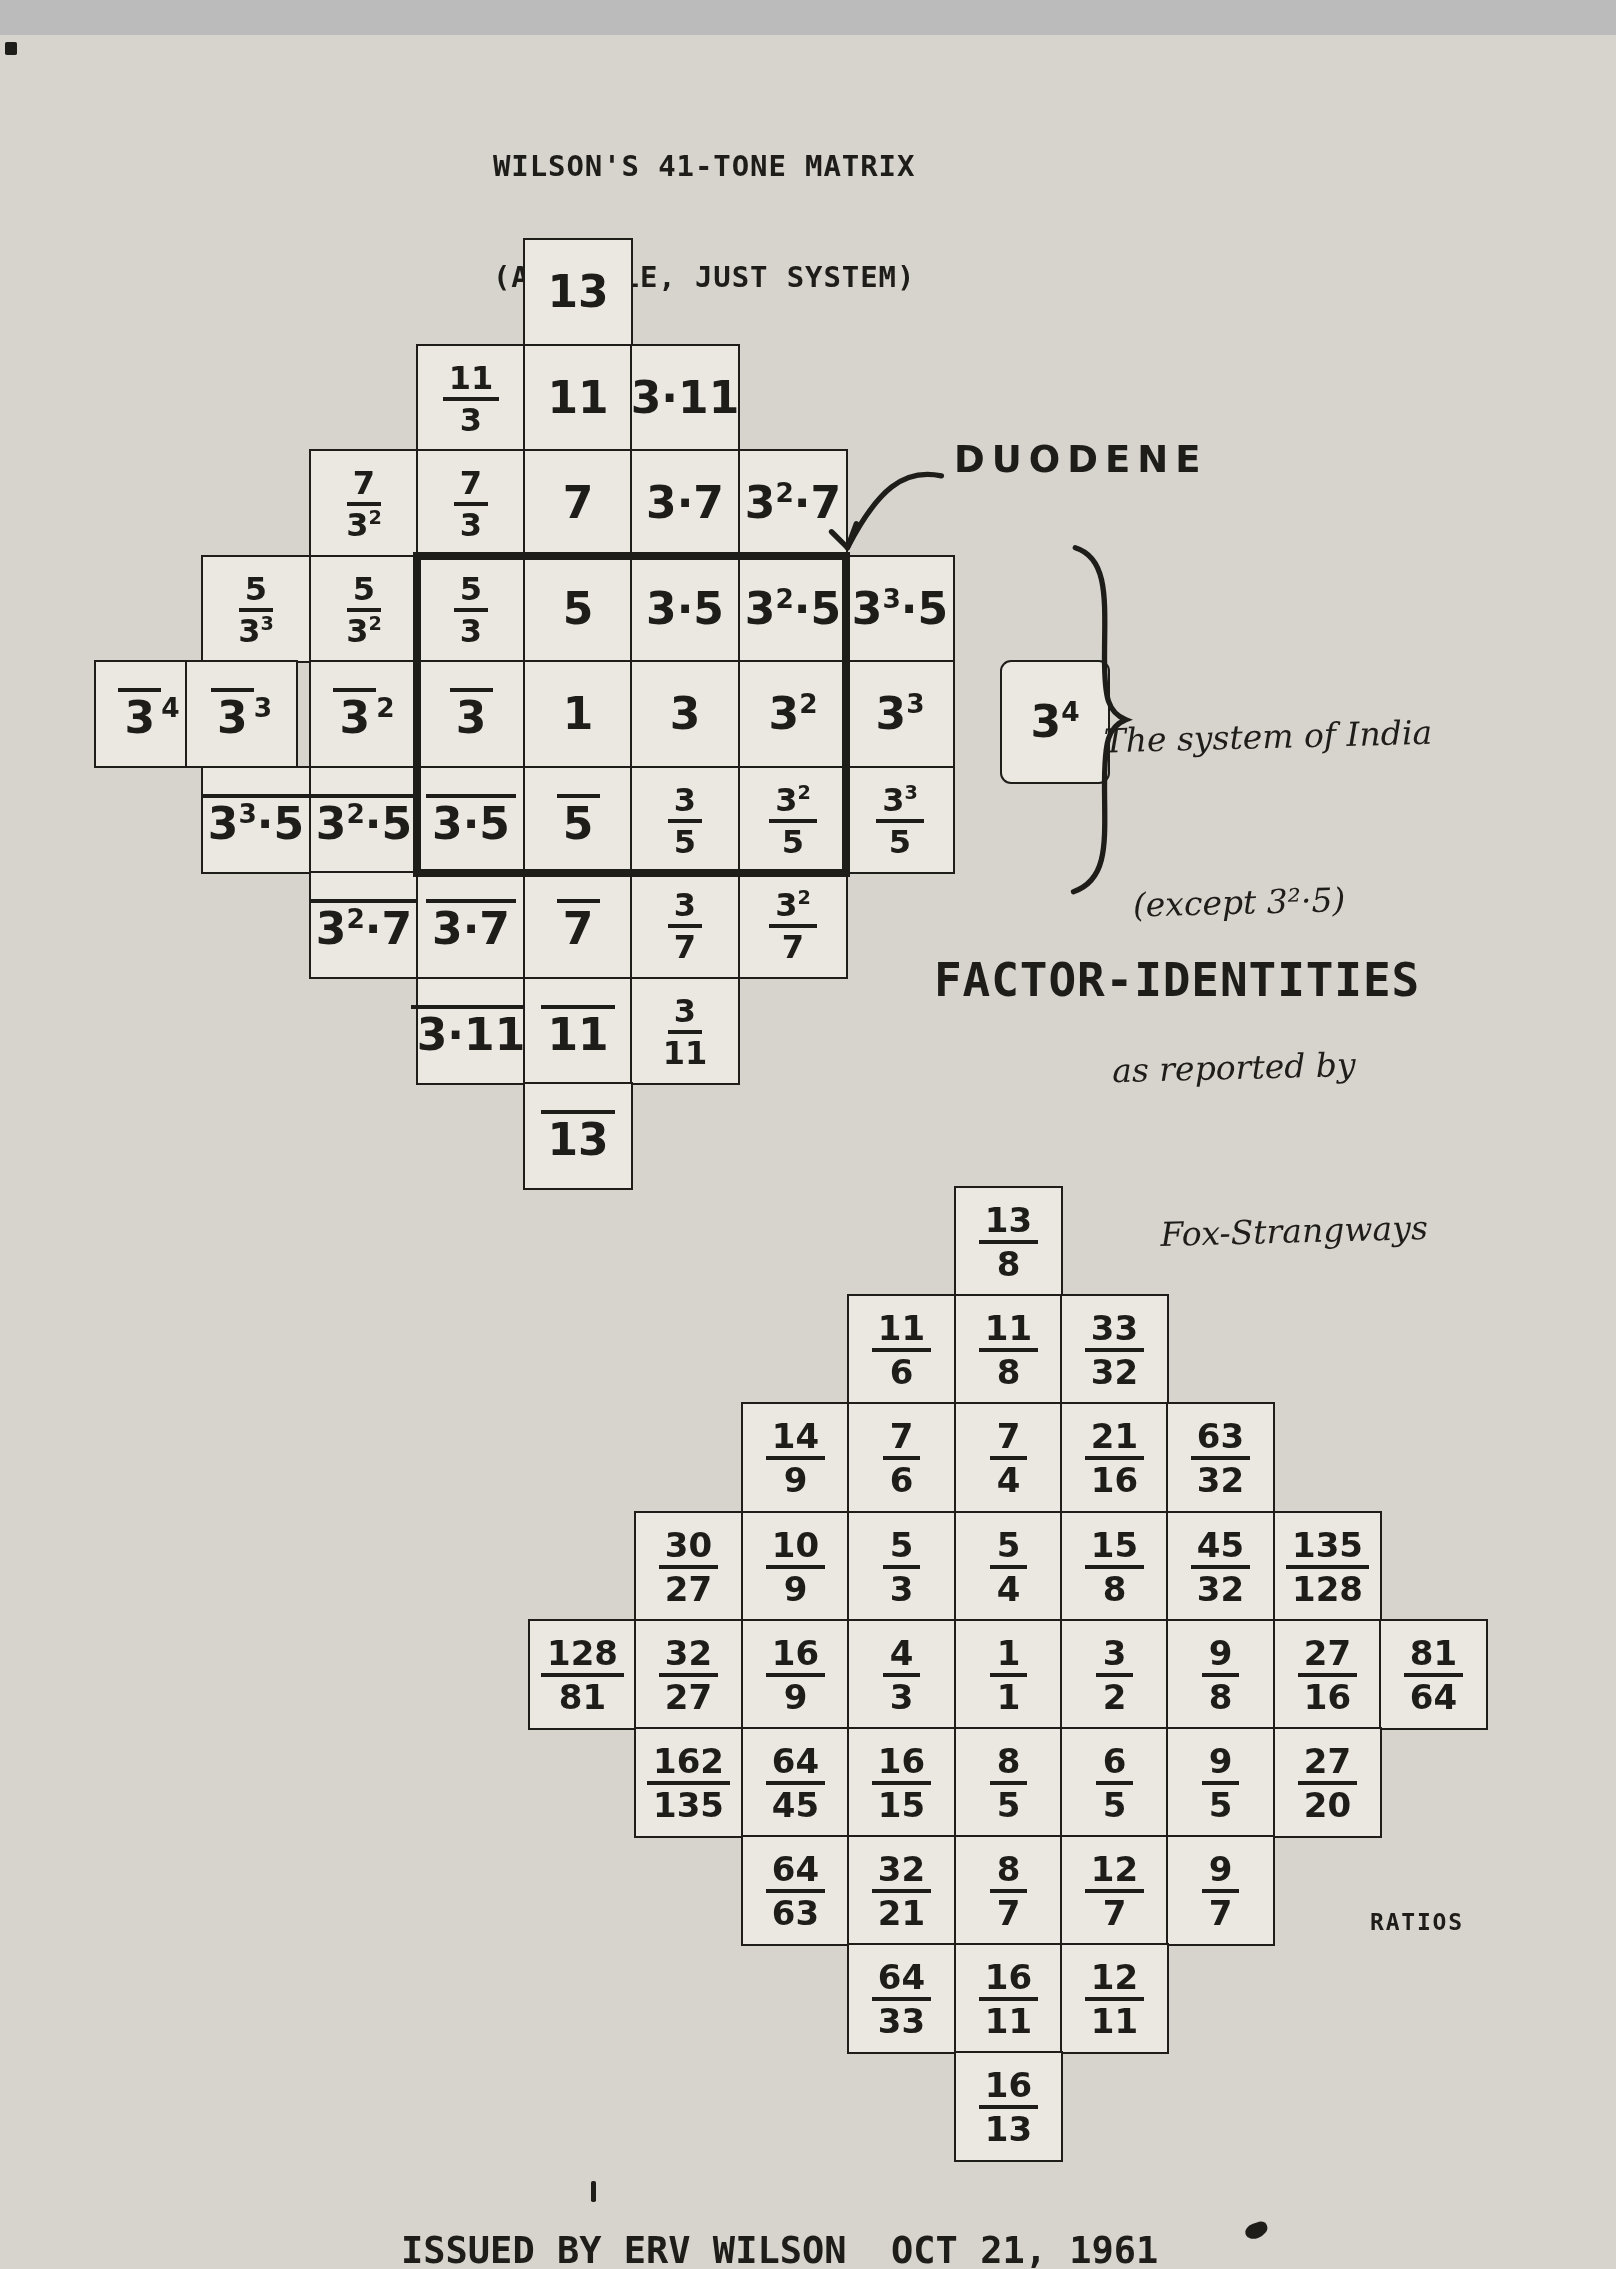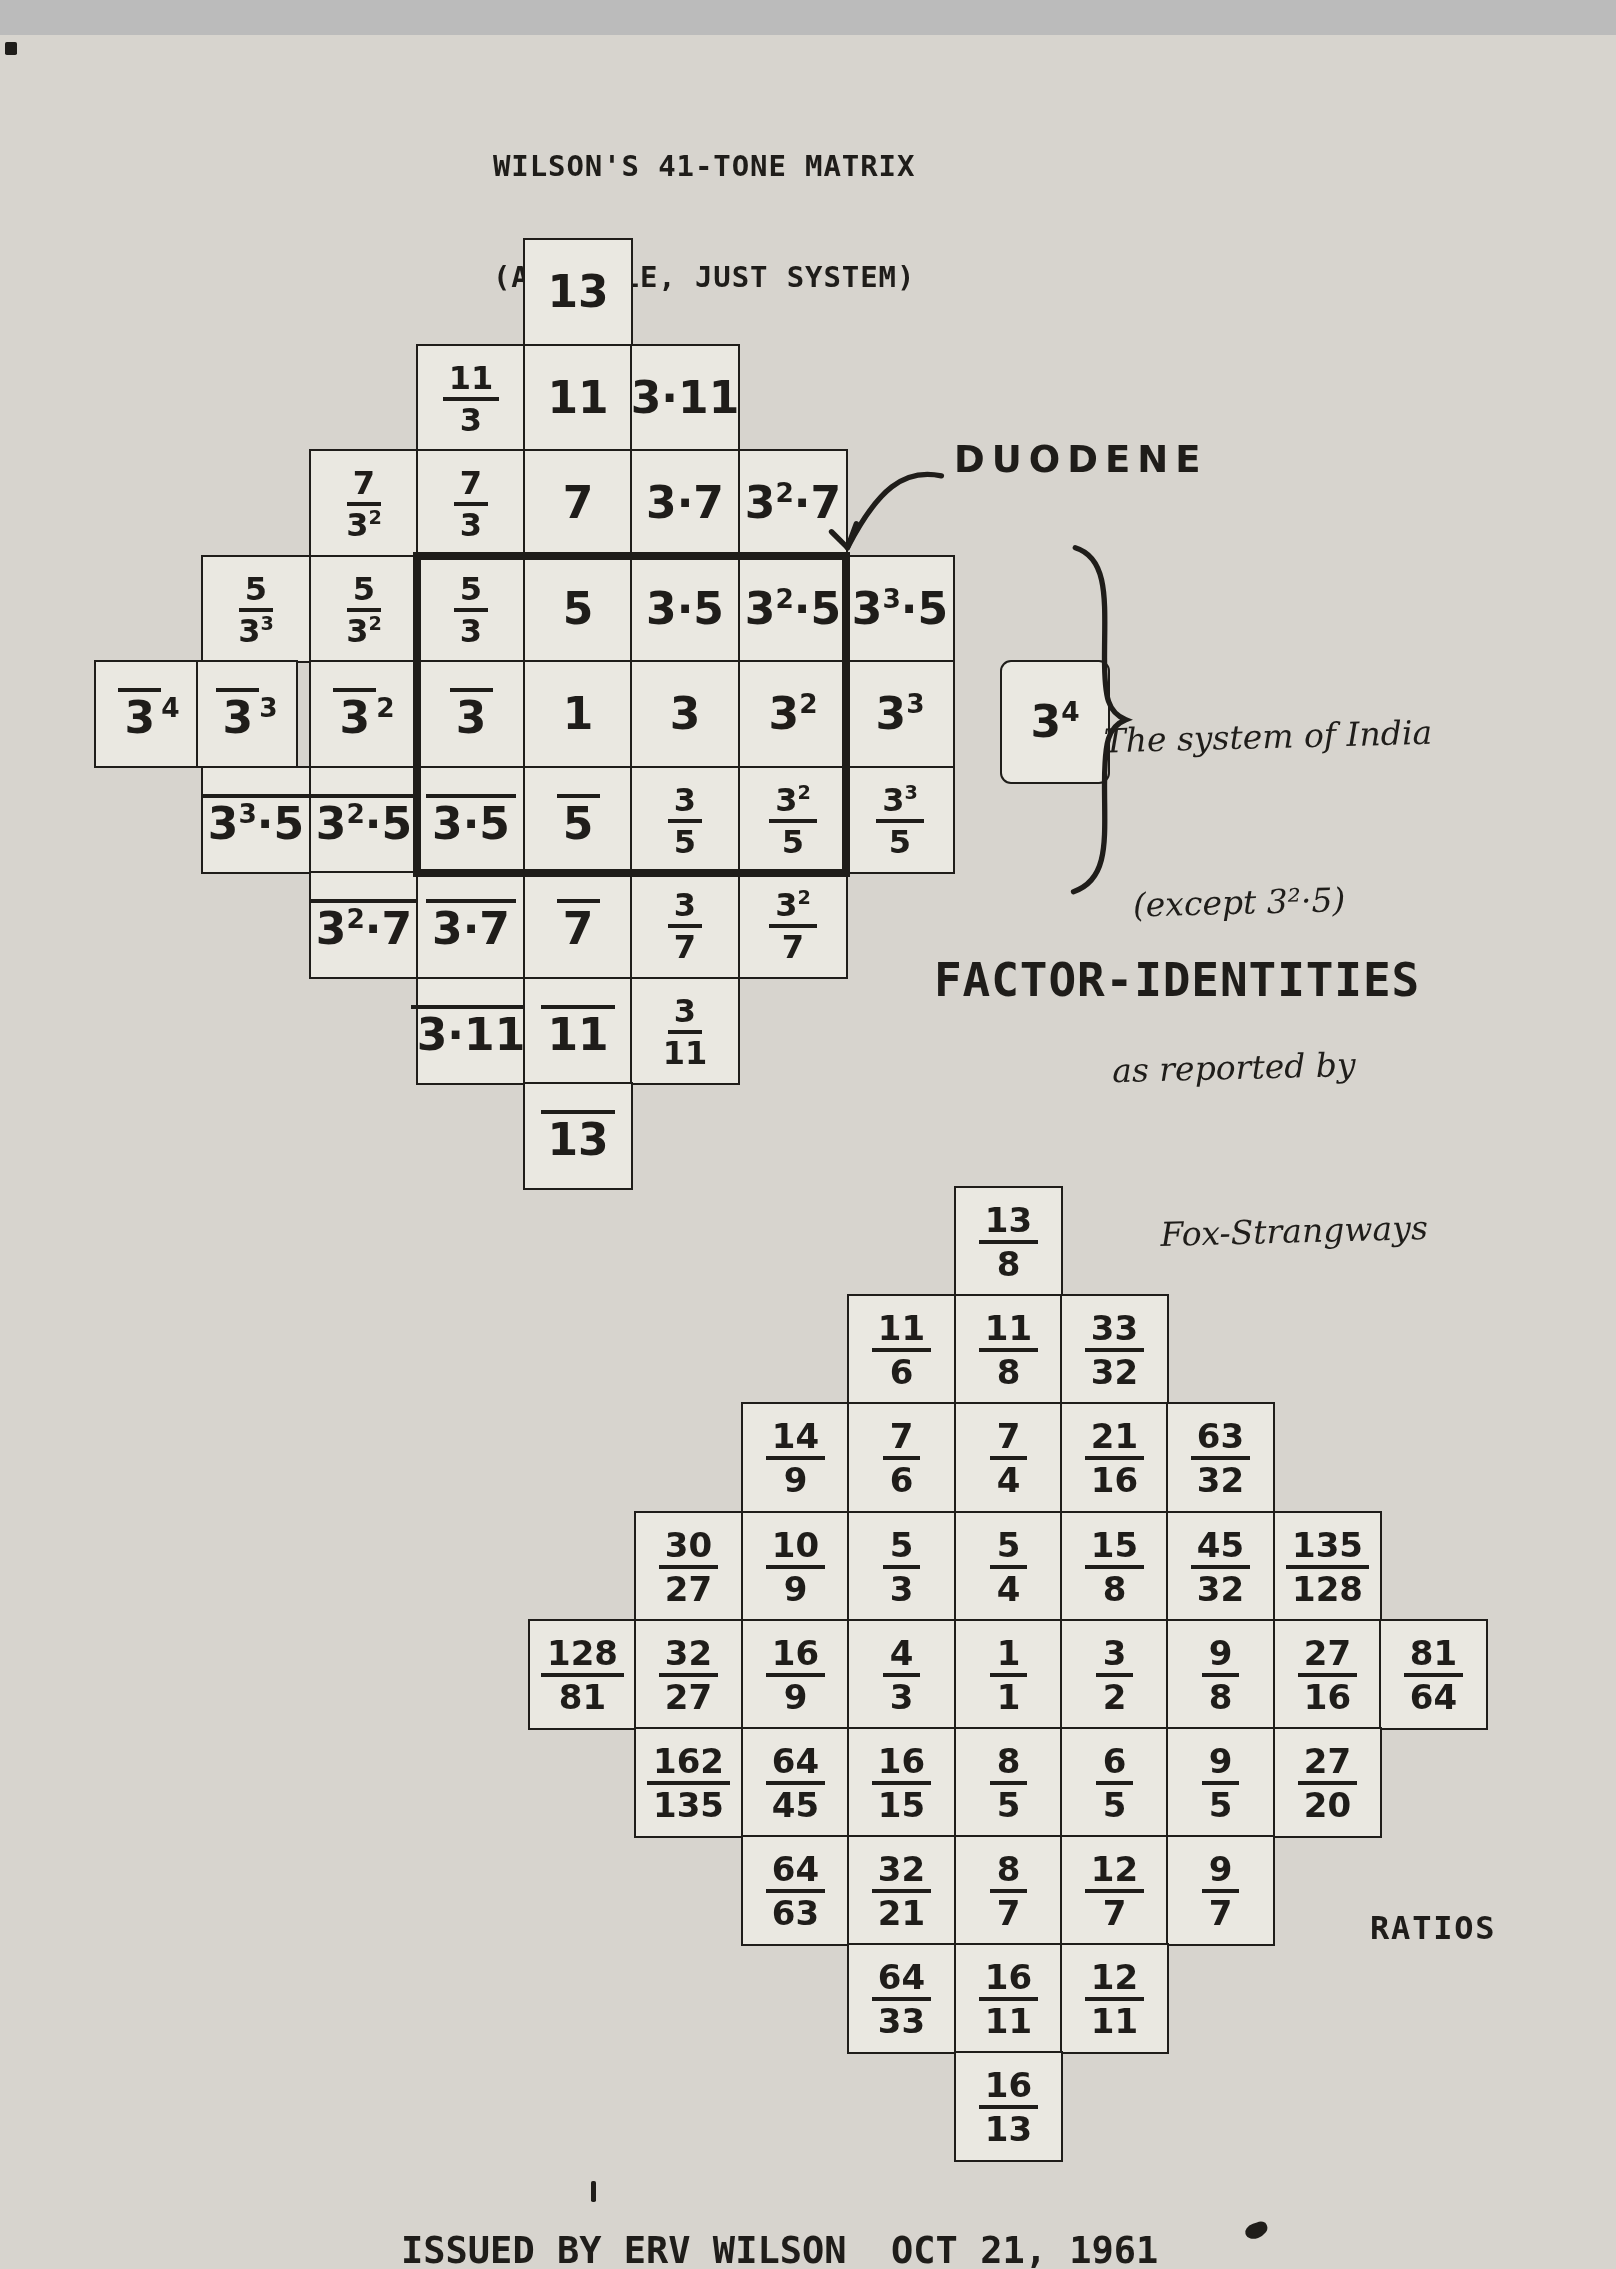--- a/index.html
+++ b/index.html
@@ -30,21 +30,21 @@
   .fr .nu{padding:1.8px 6.2px 2.7px;border-bottom:4.4px solid var(--ink);}
   .fr .de{padding-top:2.7px;}
   .ov{display:inline-block;border-top:4.4px solid var(--ink);padding:3.5px 6.2px 0;line-height:1;}
   .duodene-box{
     position:absolute;box-sizing:border-box;border:8px solid var(--ink);
     background:transparent;pointer-events:none;
   }
   #title{top:39px;left:493px;font-size:29px;line-height:37px;letter-spacing:0.9px;}
   #duodene-label{top:403px;left:954px;font-size:37px;letter-spacing:7px;font-weight:600;}
   #factor-label{top:918px;left:934px;font-size:46px;letter-spacing:0.9px;}
-  #ratios-label{top:1874px;left:1370px;font-size:32px;letter-spacing:1.8px;text-align:center;}
+  #ratios-label{top:1874px;left:1370px;font-size:23px;letter-spacing:1.8px;text-align:center;}
   #footer{top:2194px;left:401px;font-size:37px;}
   .hand{
     font-family:"DejaVu Serif","Liberation Serif",serif;font-style:italic;
     font-size:33px;white-space:pre;color:var(--ink);
   }
   #note{top:564px;left:1110px;transform:rotate(-1.5deg);line-height:55px;}
   #note .l2{margin-left:25px;}
   #note .l4{margin-left:44px;}
   svg.overlay{position:absolute;top:0;left:0;pointer-events:none;}
   .speck{position:absolute;background:var(--ink);border-radius:1.8px;}
@@ -122,21 +122,21 @@
       </div>
       <div class="cell" style="left: 644px; top: 317px; width: 110px; height: 108px;">
         <span class="plain">3<sup>2</sup>·5</span>
       </div>
       <div class="cell" style="left: 751px; top: 317px; width: 110px; height: 108px;">
         <span class="plain">3<sup>3</sup>·5</span>
       </div>
       <div class="cell" style="left: 0px; top: 422px; width: 110px; height: 108px;">
         <span class="plain"><span class="ov">3</span><sup>4</sup></span>
       </div>
-      <div class="cell" style="left: 102px; top: 422px; width: 102px; height: 108px;">
+      <div class="cell" style="left: 91px; top: 422px; width: 113px; height: 108px;">
         <span class="plain"><span class="ov">3</span><sup>3</sup></span>
       </div>
       <div class="cell" style="left: 215px; top: 422px; width: 110px; height: 108px;">
         <span class="plain"><span class="ov">3</span><sup>2</sup></span>
       </div>
       <div class="cell" style="left: 322px; top: 422px; width: 110px; height: 108px;">
         <span class="plain"><span class="ov">3</span></span>
       </div>
       <div class="cell" style="left: 429px; top: 422px; width: 110px; height: 108px;">
         <span class="plain">1</span>

